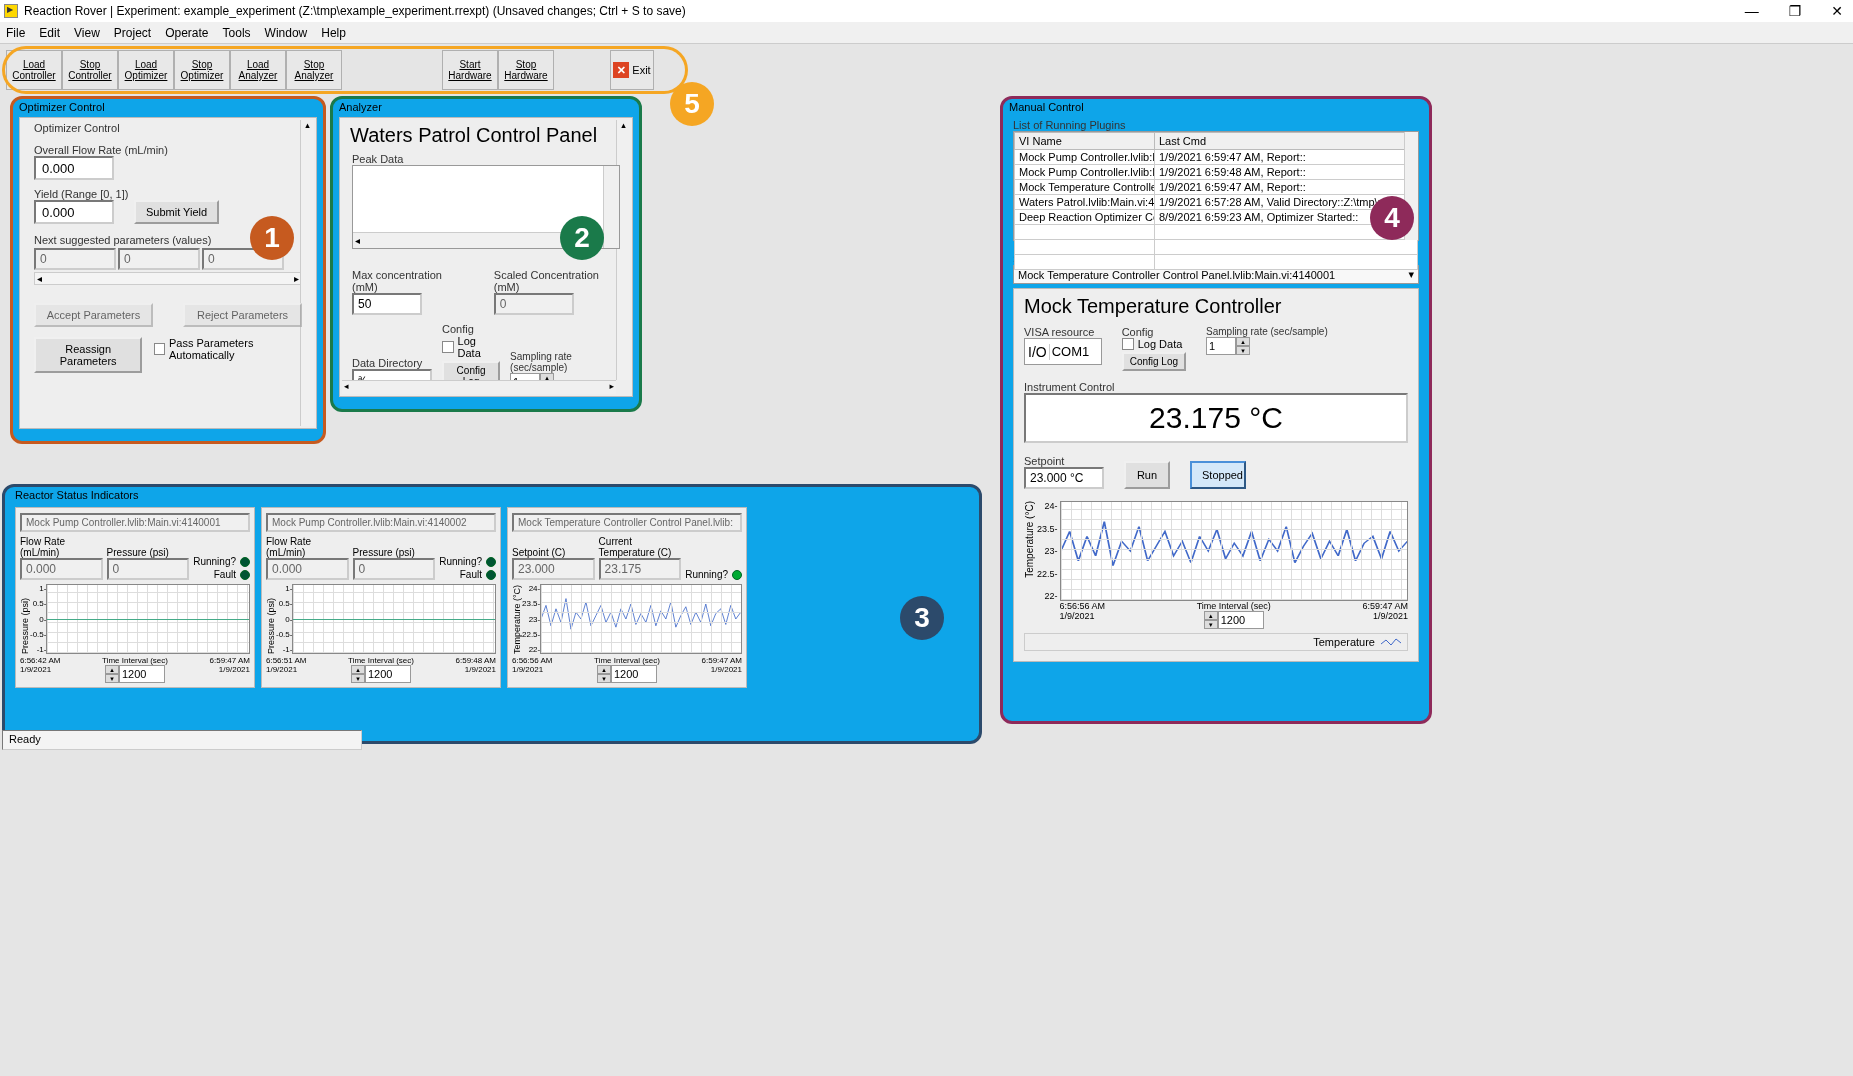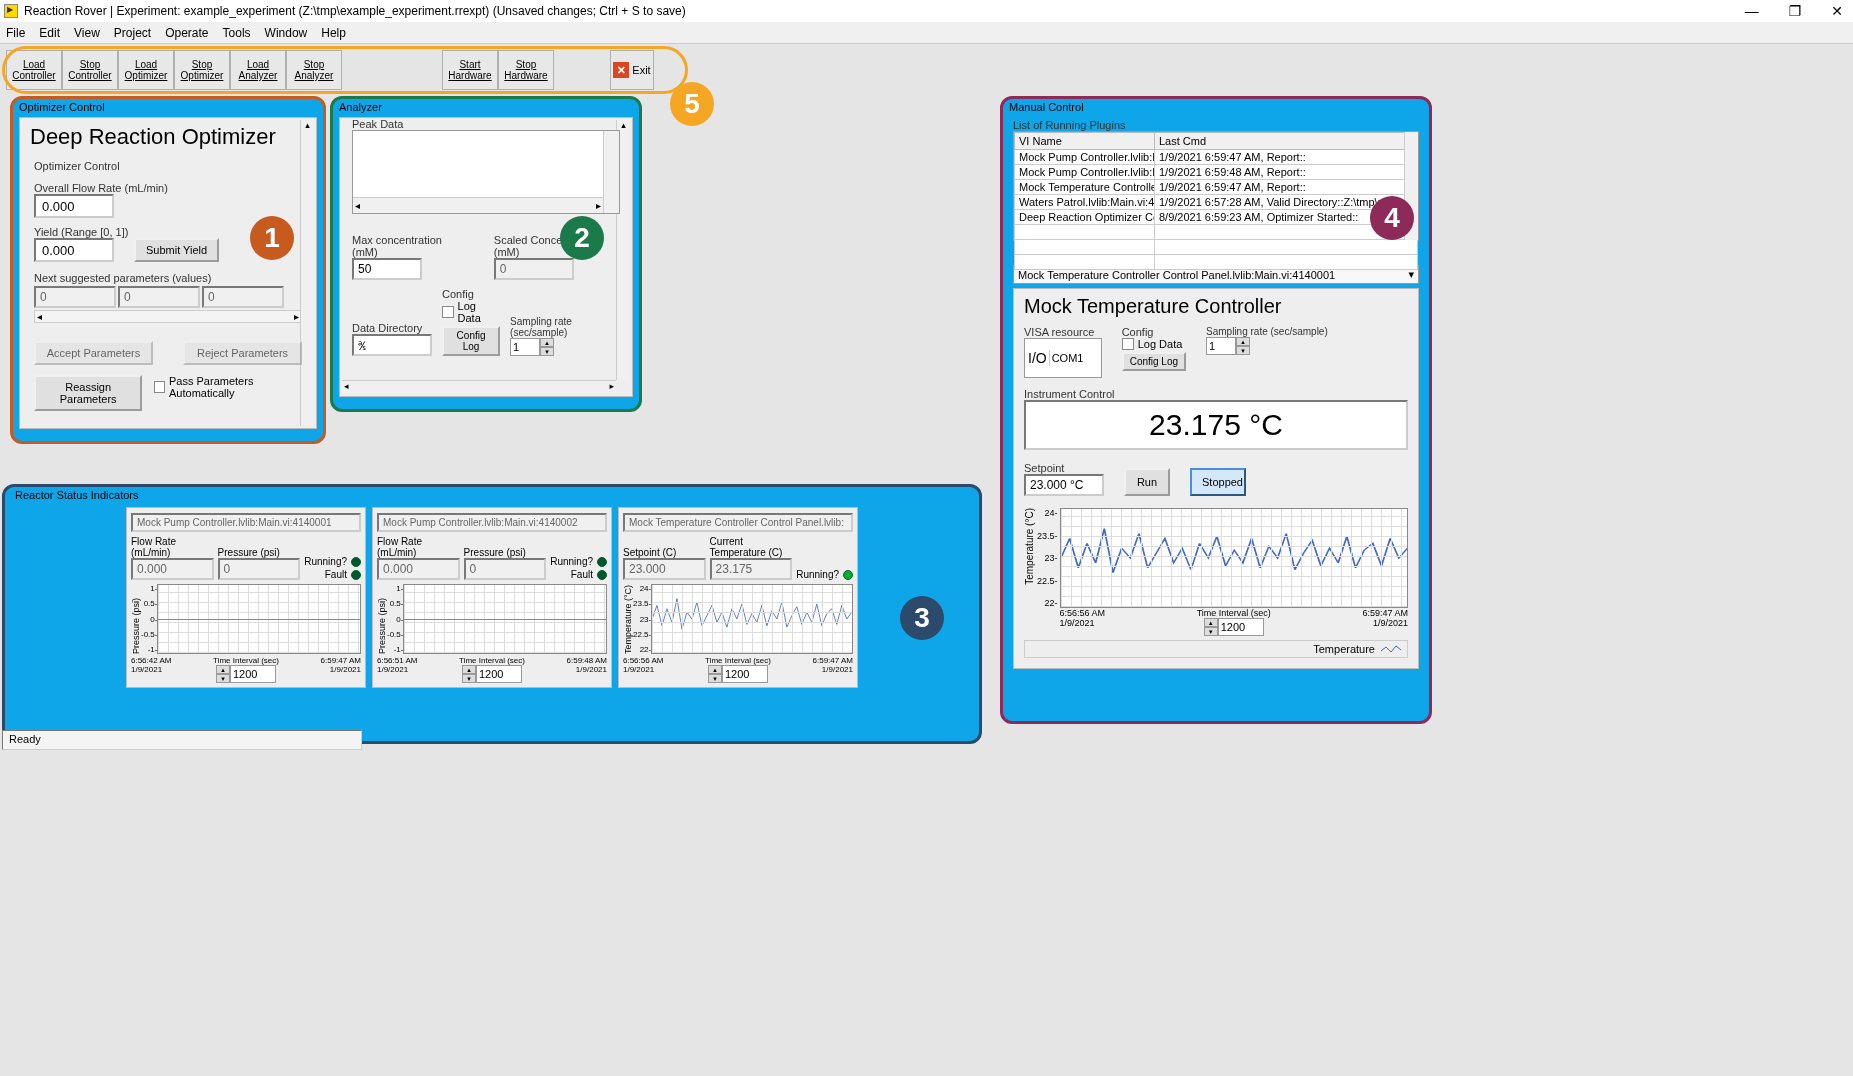--- a/index.html
+++ b/index.html
@@ -135,21 +135,20 @@
 </div>
 
 <div class="main">
 
 <div class="panel panel-border1" style="left:10px; top:0px; width:316px; height:348px;">
   <div class="group-label">Optimizer Control</div>
   <div style="border:1px solid #bbb; margin:2px 6px; background:#eee; position:relative; height:312px;">
     <div style="position:absolute; right:2px; top:2px; bottom:2px; width:14px; background:#f0f0f0; border-left:1px solid #ccc;">
       <div style="font-size:9px;text-align:center">▴</div>
     </div>
-    <div class="big-title">Deep Reaction Optimizer</div>
     <div style="padding:0 14px;">
       <div class="field-label" style="margin-top:4px;">Optimizer Control</div>
       <div class="field-label" style="margin-top:10px;">Overall Flow Rate (mL/min)</div>
       <input class="num-input" value="0.000" style="">
       <div class="field-label" style="margin-top:8px;">Yield (Range [0, 1])</div>
       <div style="display:flex; gap:20px; align-items:center;">
         <input class="num-input" value="0.000" style="">
         <button class="lvbtn">Submit Yield</button>
       </div>
       <div class="field-label" style="margin-top:10px;">Next suggested parameters (values)</div>
@@ -181,20 +180,21 @@
 <div class="panel panel-border2" style="left:330px; top:0px; width:312px; height:316px;">
   <div class="group-label">Analyzer</div>
   <div style="border:1px solid #bbb; margin:2px 6px; background:#eee; position:relative; height:280px;">
     <div style="position:absolute; right:2px; top:2px; bottom:16px; width:14px; background:#f0f0f0; border-left:1px solid #ccc;">
           <div style="font-size:9px;text-align:center">▴</div>
         </div>
     <div style="position:absolute; left:2px; right:16px; bottom:2px; height:14px; background:#f0f0f0; border-top:1px solid #ccc; display:flex; justify-content:space-between; font-size:9px; padding:0 2px;">
           <span>◂</span>
           <span>▸</span>
         </div>
+    <div class="big-title" style="font-size:20px">Waters Patrol Control Panel</div>
     <div style="padding:0 12px;">
       <div class="field-label">Peak Data</div>
       <div class="scroll-area" style="height:84px;">
         <div class="scrollbar-v"></div>
         <div class="scrollbar-h">
               <span>◂</span>
               <span>▸</span>
             </div>
       </div>
       <div style="display:flex; gap:30px; margin-top:20px;">
@@ -231,21 +231,21 @@
           </div>
         </div>
       </div>
     </div>
   </div>
 </div>
 <div class="badge badge2">2</div>
 
 <div class="panel panel-border3" style="left:2px; top:388px; width:980px; height:260px;">
   <div class="group-label" style="margin-left:4px">Reactor Status Indicators</div>
-  <div id="reactor-cards" style="display:flex; gap:6px; padding:4px 10px;justify-content:center;">
+  <div id="reactor-cards" style="display:flex; gap:6px; padding:4px 10px;">
         <div style="width: 240px; border: 1px solid rgb(187, 187, 187); background: rgb(238, 238, 238); padding: 4px;">
     <input class="gray-input" style="width: 100%; font-size: 10px;" value="Mock Pump Controller.lvlib:Main.vi:4140001" readonly="">
     <div style="display:flex;gap:4px;margin-top:4px;font-size:10px;align-items:flex-end">
       <div style="flex:1"><div>Flow Rate (mL/min)</div><input class="gray-input" style="width: 100%;" value="0.000" readonly=""></div>
       <div style="flex:1"><div>Pressure (psi)</div><input class="gray-input" style="width: 100%;" value="0" readonly=""></div>
       <div style="text-align:right">
         <div style="display:flex;align-items:center;gap:4px;justify-content:flex-end">
                 <span>Running?</span>
                 <span class="led led-off"></span>
               </div>
@@ -456,21 +456,21 @@
       <span>▾</span>
     </div>
 
     <div style="border:1px solid #bbb; margin-top:4px; padding:6px 10px 10px; background:#eee;">
       <div style="font-size:20px;">Mock Temperature Controller</div>
       <div style="display:flex; gap:20px; margin-top:8px;">
         <div>
           <div class="field-label">VISA resource</div>
           <div style="display:flex;align-items:center;border:1px solid #999;background:#fff;padding:1px;">
             <span style="font-size:14px;padding:0 2px;border-right:1px solid #ccc">I/O</span>
-            <input style="border: none; width: 50px; font-size: 11px; padding: 12px 2px;" value="COM1">
+            <input style="border: none; width: 50px; font-size: 13px; padding: 4px 2px;" value="COM1">
           </div>
         </div>
         <div>
           <div class="field-label">Config</div>
           <label class="checkbox-wrap">
                 <span class="checkbox"></span>
                 <span>Log Data</span>
               </label>
           <button class="lvbtn" style="padding:2px 6px;font-size:10px;margin-top:2px;">Config Log</button>
         </div>

